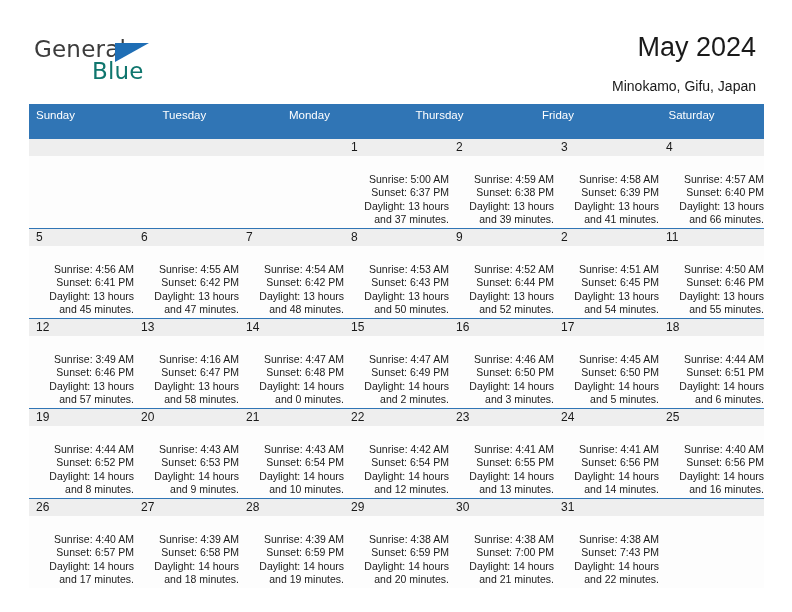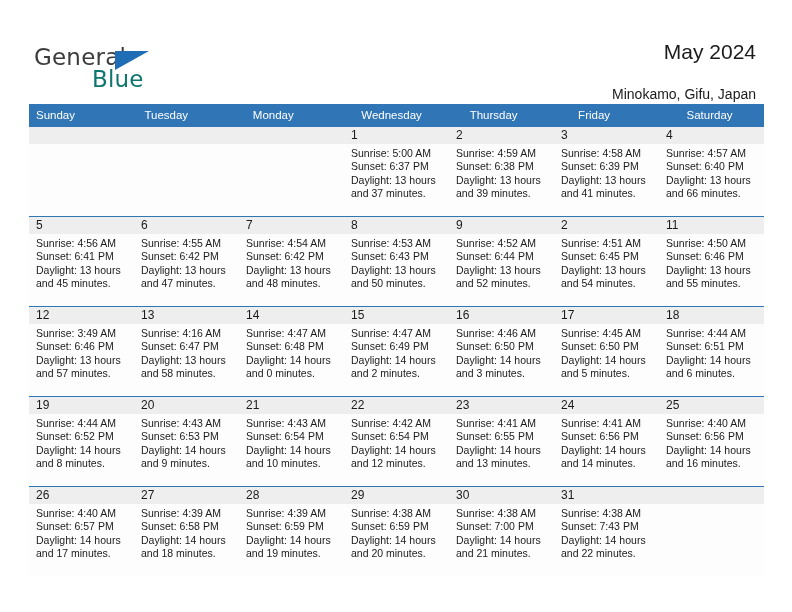--- a/index.html
+++ b/index.html
@@ -18,21 +18,21 @@
     position: relative;
     width: 792px;
     height: 612px;
     box-sizing: border-box;
   }
 
   
   .header {
     position: absolute;
     left: 0;
-    top: 8px;
+    top: 0;
     width: 792px;
     height: 104px;
   }
   .logo {
     position: absolute;
     left: 34px;
     top: 36px;
     width: 220px;
     height: 48px;
   }
@@ -60,21 +60,21 @@
     top: 22px;
     font-size: 23px;
     letter-spacing: 0.2px;
     color: #0f766e;
     font-family: "DejaVu Sans", sans-serif;
   }
   .title {
     position: absolute;
     right: 36px;
     top: 32px;
-    font-size: 21px;
+    font-size: 27px;
     color: #1a1a1a;
     white-space: nowrap;
   }
   .subtitle {
     position: absolute;
     right: 36px;
     top: 78px;
     font-size: 14px;
     color: #1a1a1a;
     white-space: nowrap;
@@ -83,21 +83,21 @@
   
   .calendar {
     position: absolute;
     left: 29px;
     top: 104px;
     width: 735px;
   }
   .weekdays {
     display: flex;
     background: #3075b5;
-    height: 22px;
+    height: 34px;
     gap: 24px;
   }
   .weekday {
     flex: 1 1 0;
     color: #ffffff;
     font-size: 11.5px;
     line-height: 22px;
     padding-left: 7px;
     box-sizing: border-box;
     white-space: nowrap;
@@ -122,25 +122,26 @@
     flex: 1 1 0;
     font-size: 12px;
     line-height: 17px;
     padding-left: 7px;
     box-sizing: border-box;
     color: #1a1a1a;
   }
   .cell {
     flex: 1 1 0;
     padding-left: 7px;
-    padding-top: 3px;
+    padding-top: 17px;
     box-sizing: border-box;
     font-size: 10.5px;
     line-height: 13.4px;
     color: #1a1a1a;
+    text-align: right;
   }
   .cell .ln {
     white-space: nowrap;
   }
 </style>
 </head>
 <body>
 
 <div class="page">
 
@@ -152,21 +153,20 @@
     </div>
     <div class="title">May 2024</div>
     <div class="subtitle">Minokamo, Gifu, Japan</div>
   </div>
 
   <div class="calendar">
     <div class="weekdays">
       <div class="weekday">Sunday</div>
       <div class="weekday">Tuesday</div>
       <div class="weekday">Monday</div>
-      <div class="weekday">Wednesday</div>
       <div class="weekday">Thursday</div>
       <div class="weekday">Friday</div>
       <div class="weekday">Saturday</div>
     </div>
 
     <div class="week">
       <div class="week-daynums">
         <div class="daynum"></div>
         <div class="daynum"></div>
         <div class="daynum"></div>

